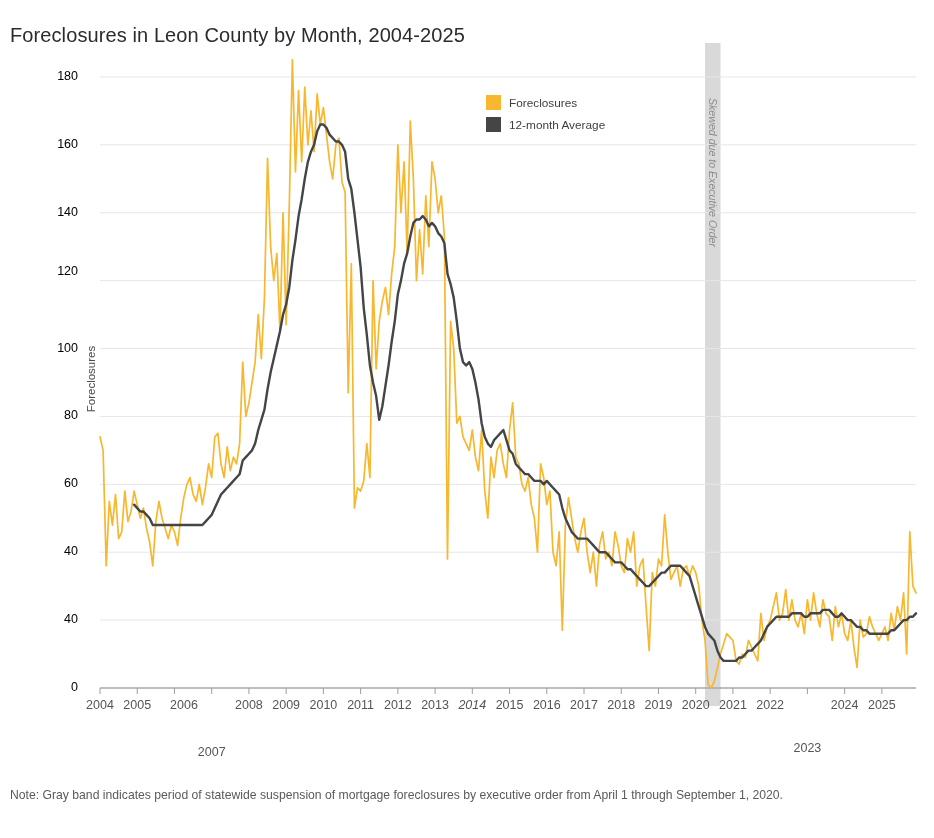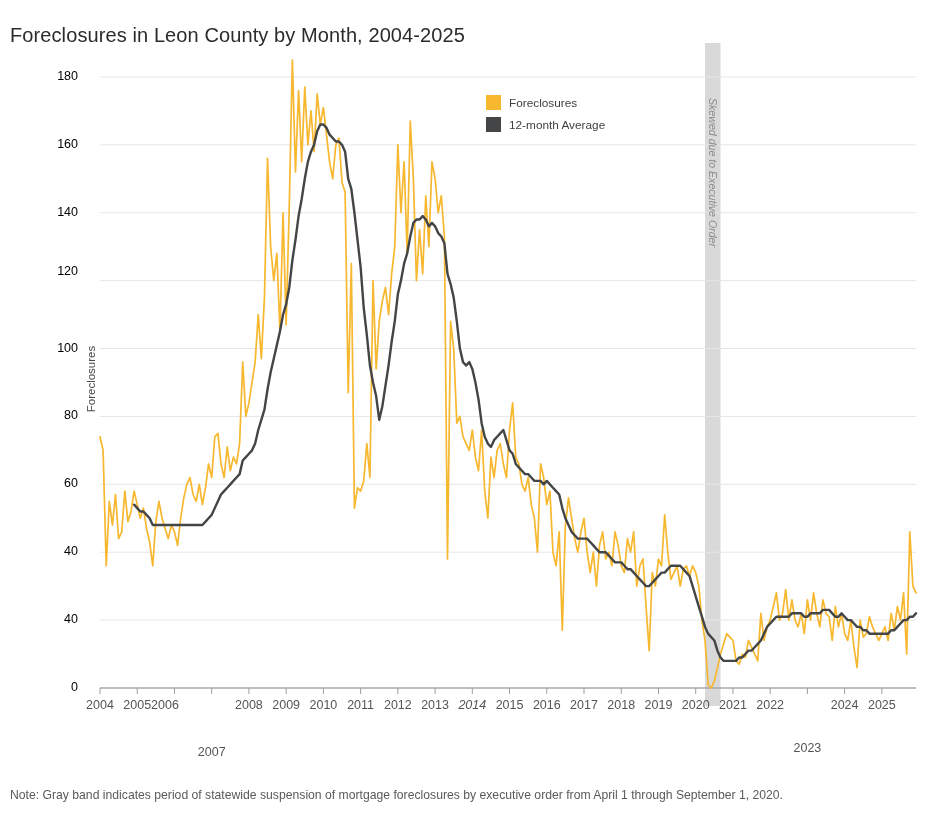--- a/index.html
+++ b/index.html
@@ -172,21 +172,21 @@
       <div class="y-tick-label" style="left: -68px; top: 501.211px;">40</div>
       <div class="y-tick-label" style="left: -68px; top: 433.316px;">60</div>
       <div class="y-tick-label" style="left: -68px; top: 365.421px;">80</div>
       <div class="y-tick-label" style="left: -68px; top: 297.526px;">100</div>
       <div class="y-tick-label" style="left: -68px; top: 221px;">120</div>
       <div class="y-tick-label" style="left: -68px; top: 161.737px;">140</div>
       <div class="y-tick-label" style="left: -68px; top: 93.8421px;">160</div>
       <div class="y-tick-label" style="left: -68px; top: 25.9474px;">180</div>
       <div class="x-tick-label" style="left: -11px; top: 655px;">2004</div>
       <div class="x-tick-label" style="left: 26.2319px; top: 655px;">2005</div>
-      <div class="x-tick-label" style="left: 54px; top: 655px;">2006</div>
+      <div class="x-tick-label" style="left: 73px; top: 655px;">2006</div>
       <div class="x-tick-label" style="left: 100.696px; top: 687px; margin-top: 15px;">2007</div>
       <div class="x-tick-label" style="left: 137.928px; top: 655px;">2008</div>
       <div class="x-tick-label" style="left: 175.16px; top: 655px;">2009</div>
       <div class="x-tick-label" style="left: 212.392px; top: 655px;">2010</div>
       <div class="x-tick-label" style="left: 249.624px; top: 655px;">2011</div>
       <div class="x-tick-label" style="left: 286.856px; top: 655px;">2012</div>
       <div class="x-tick-label" style="left: 324.087px; top: 655px;">2013</div>
       <div class="x-tick-label" style="left: 361.319px; top: 655px; font-style: italic;">2014</div>
       <div class="x-tick-label" style="left: 398.551px; top: 655px;">2015</div>
       <div class="x-tick-label" style="left: 435.783px; top: 655px;">2016</div>

